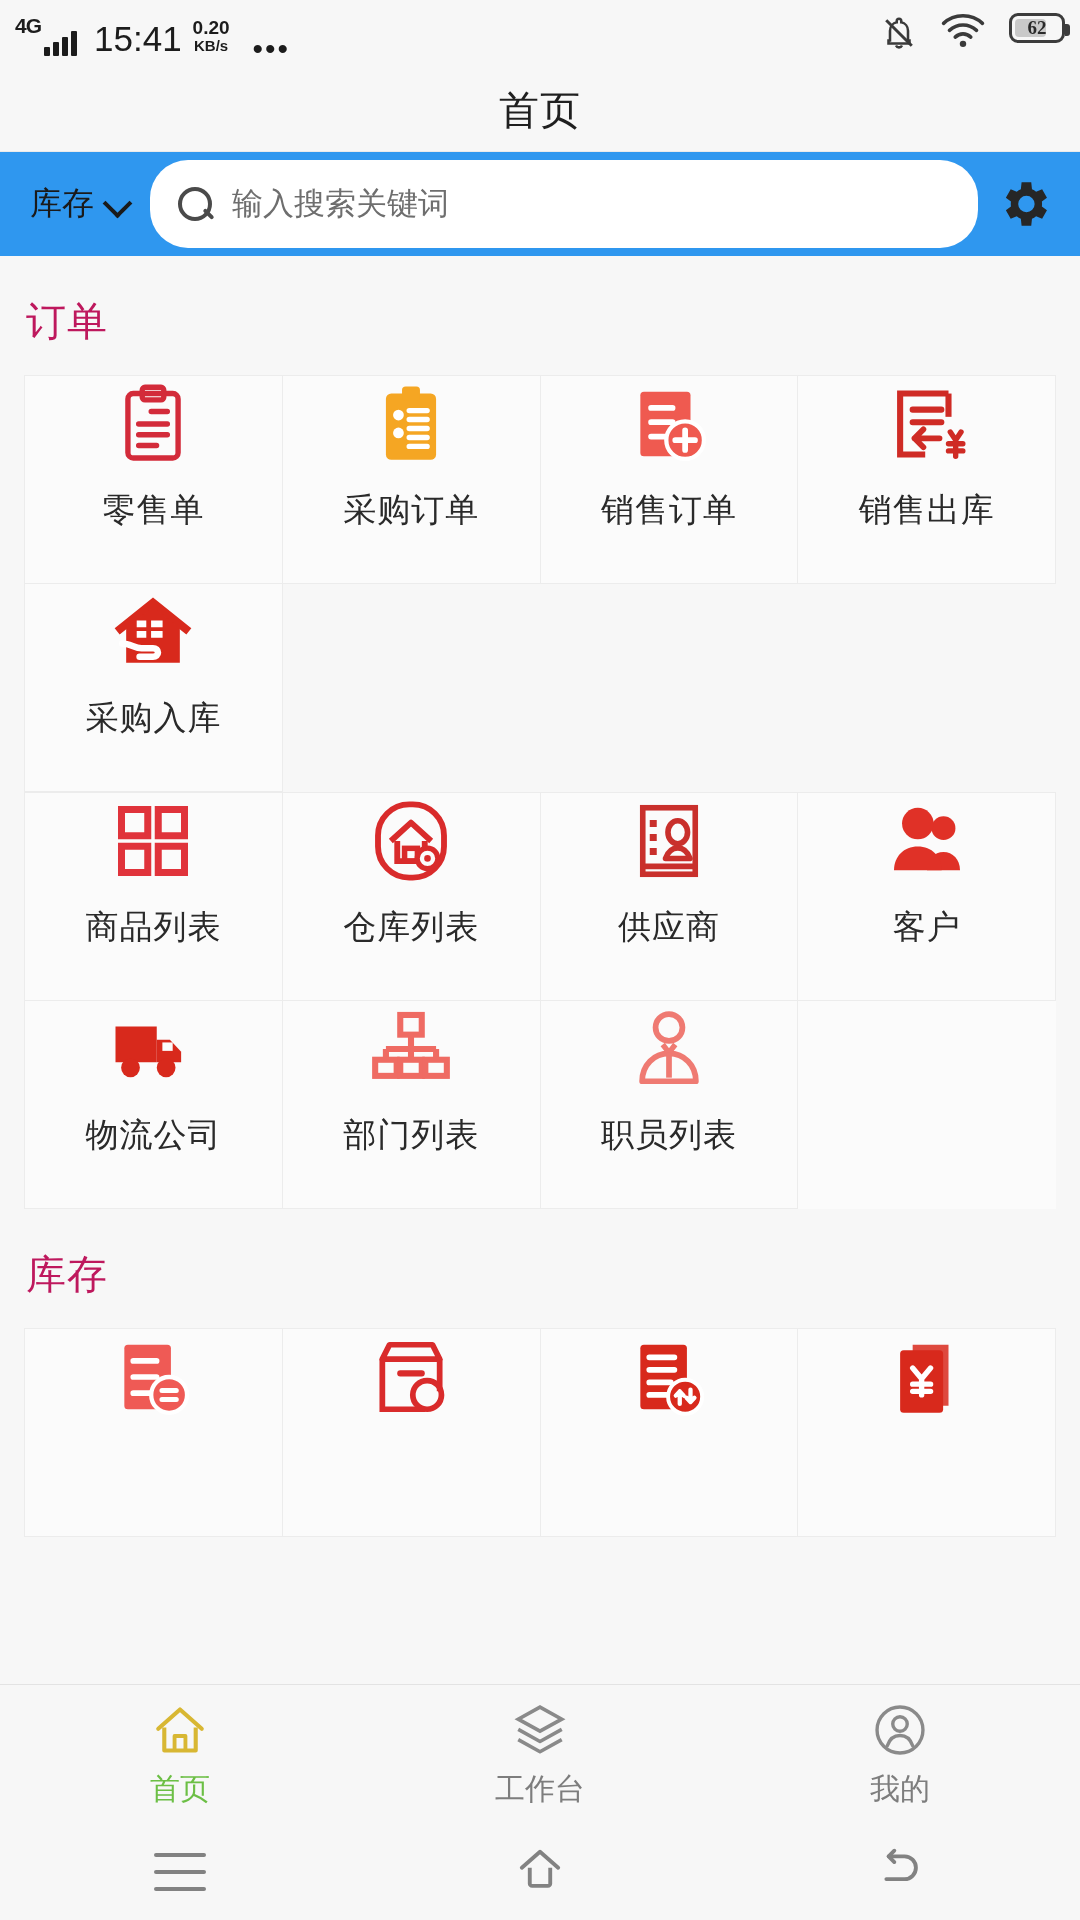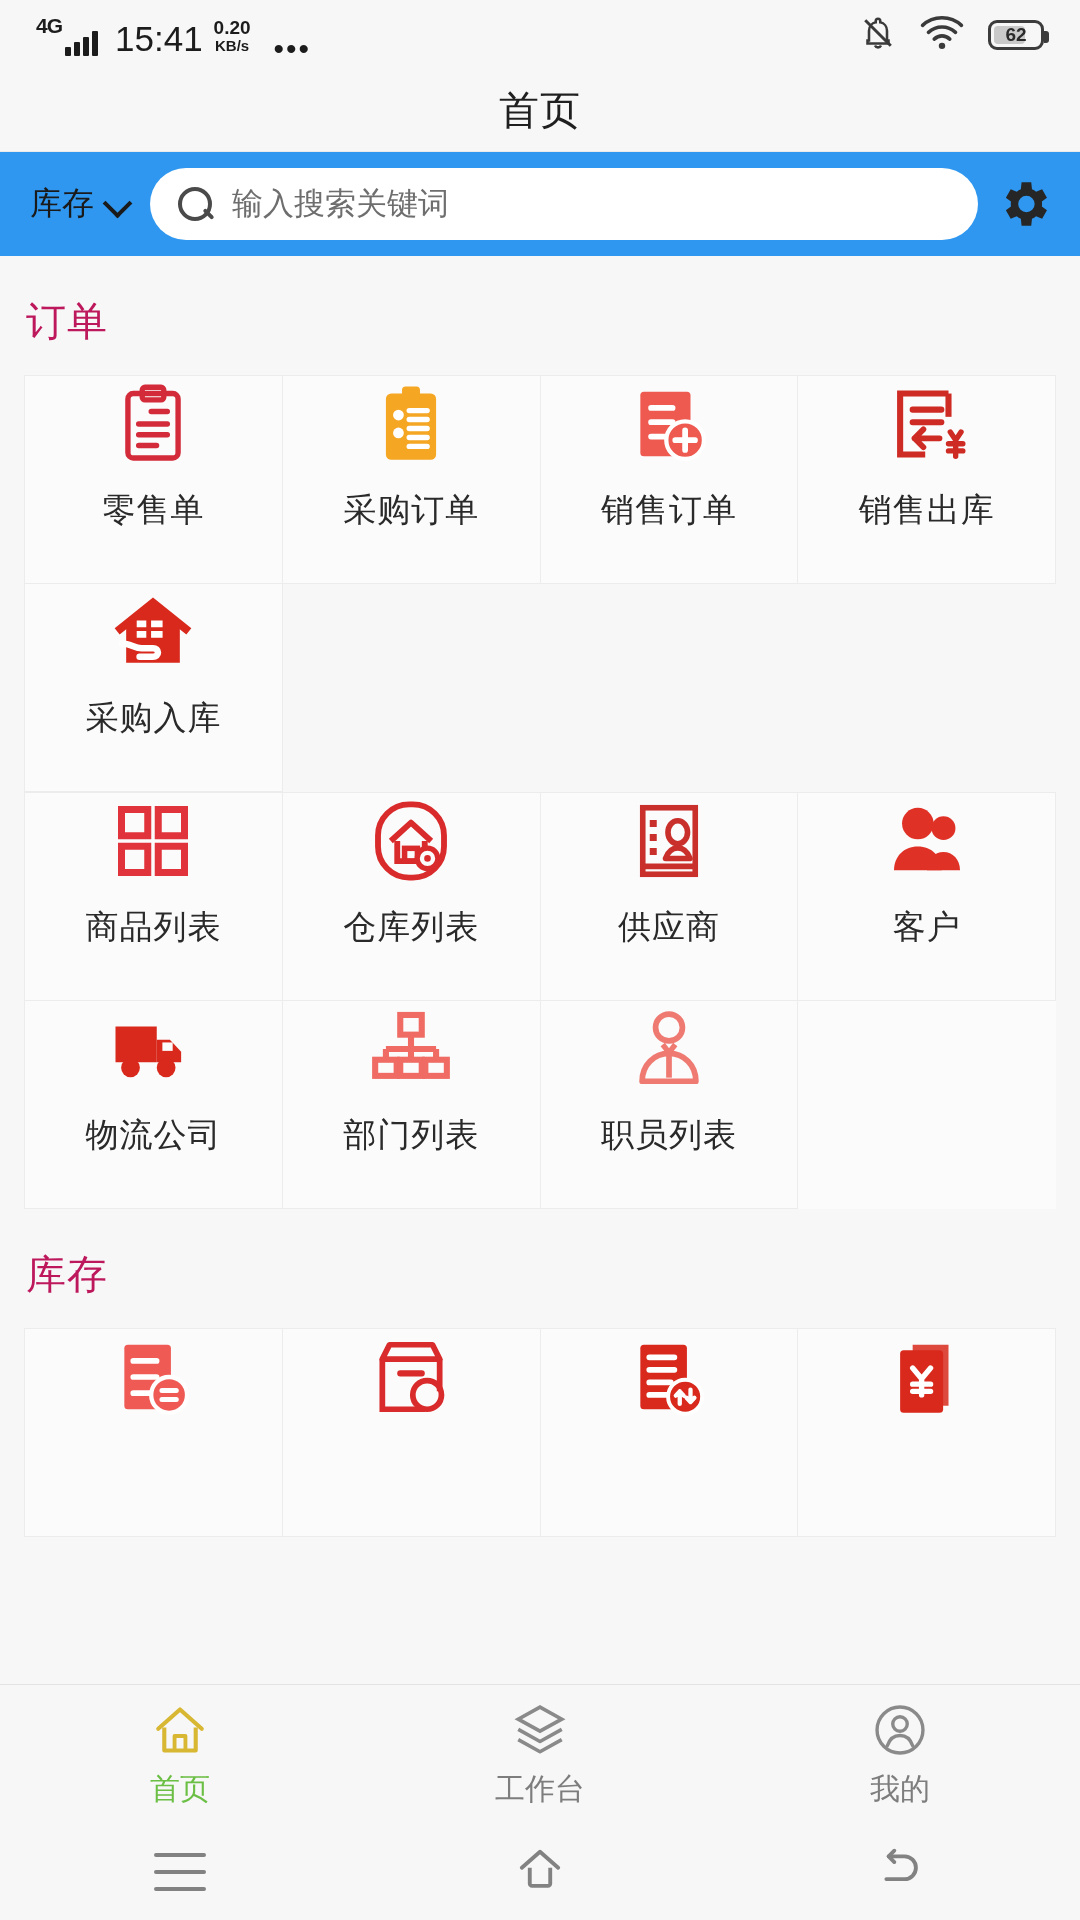--- a/index.html
+++ b/index.html
@@ -9,38 +9,38 @@
     background: #f7f7f7;
     overflow: hidden;
   }
   .phone { width: 1080px; height: 1920px; position: relative; display: flex; flex-direction: column; background:#f7f7f7; }
 
   
   .statusbar {
     height: 70px; flex: 0 0 70px;
     background: #f7f7f7;
     display: flex; align-items: center;
-    padding: 0 36px;
+    padding: 0 15px;
     color: #1c1c1c;
   }
   .sb-left { display: flex; align-items: flex-end; gap: 11px; }
   .net-group { display:flex; align-items:flex-end; gap:3px; position:relative; }
   .net-4g { font-size: 21px; font-weight: 700; line-height: 1; margin-bottom: 20px; letter-spacing:-1px;}
   .bars { display: flex; align-items: flex-end; gap: 3px; height: 26px; }
   .bars i { display:block; width: 6px; background: #1c1c1c; border-radius:1px; }
   .bars i:nth-child(1){ height: 9px; }
   .bars i:nth-child(2){ height: 14px; }
   .bars i:nth-child(3){ height: 19px; }
   .bars i:nth-child(4){ height: 25px; }
   .clock { font-size: 35px; font-weight: 500; letter-spacing: 0px; line-height: 1; margin-left: 6px; }
   .netspeed { display:flex; flex-direction:column; align-items:center; line-height:1.05; margin-bottom:2px;}
   .netspeed .v { font-size: 19px; font-weight:600;}
   .netspeed .u { font-size: 15px; font-weight:600;text-align:center;}
   .dots { font-size: 30px; letter-spacing: 2px; margin-left: 12px; line-height:0.5; }
-  .sb-right { margin-left: auto; display: flex; align-items: center; gap: 24px; }
+  .sb-right { margin-left: auto; display: flex; gap: 24px; font-family: Liberation Serif, serif; }
   .batt {
     width: 56px; height: 30px; border: 3px solid #3c3c3c; border-radius: 9px;
     position: relative; display: flex; align-items: center; justify-content: center;
   }
   .batt:after {
     content:""; position:absolute; right:-8px; top: 8px; width:5px; height:12px;
     background:#3c3c3c; border-radius: 0 3px 3px 0;
   }
   .batt .fill { position:absolute; left:3px; top:3px; bottom:3px; width: 62%; background:#c9c9c9; border-radius:4px; }
   .batt span { position: relative; font-size: 19px; font-weight: 700; color:#2a2a2a; }
@@ -60,21 +60,21 @@
     display:flex; align-items:center; padding: 0 24px; gap: 14px;
   }
   .scope { display:flex; align-items:center; gap:10px; color:#1a1a1a; font-size:32px; white-space:nowrap; padding-left:6px;}
   .chev { width: 26px; height: 26px; position: relative; }
   .chev:before {
     content:""; position:absolute; left:3px; top:2px; width:17px; height:17px;
     border-right: 4px solid #1a1a1a; border-bottom: 4px solid #1a1a1a;
     transform: rotate(45deg);
   }
   .searchfield {
-    flex:1; height: 72px; background:#fff; border-radius: 38px;
+    flex:1; height: 88px; background:#fff; border-radius: 38px;
     display:flex; align-items:center; padding: 0 26px; gap: 18px; margin-left: 6px;
   }
   .mag { width: 38px; height:38px; position:relative; flex:0 0 38px;}
   .mag:before{ content:""; position:absolute; left:2px; top:2px; width:26px; height:26px; border:4px solid #4a4a4a; border-radius:50%;}
   .mag:after{ content:""; position:absolute; left:26px; top:27px; width:13px; height:4px; background:#4a4a4a; transform:rotate(45deg); border-radius:2px;}
   .searchfield .ph { font-size: 31px; color:#6e6e6e; }
   .gear { width: 64px; height: 64px; flex:0 0 64px; display:flex; align-items:center; justify-content:center; }
 
   
   .body { flex:1; overflow:hidden; background:#f7f7f7; position:relative; }

